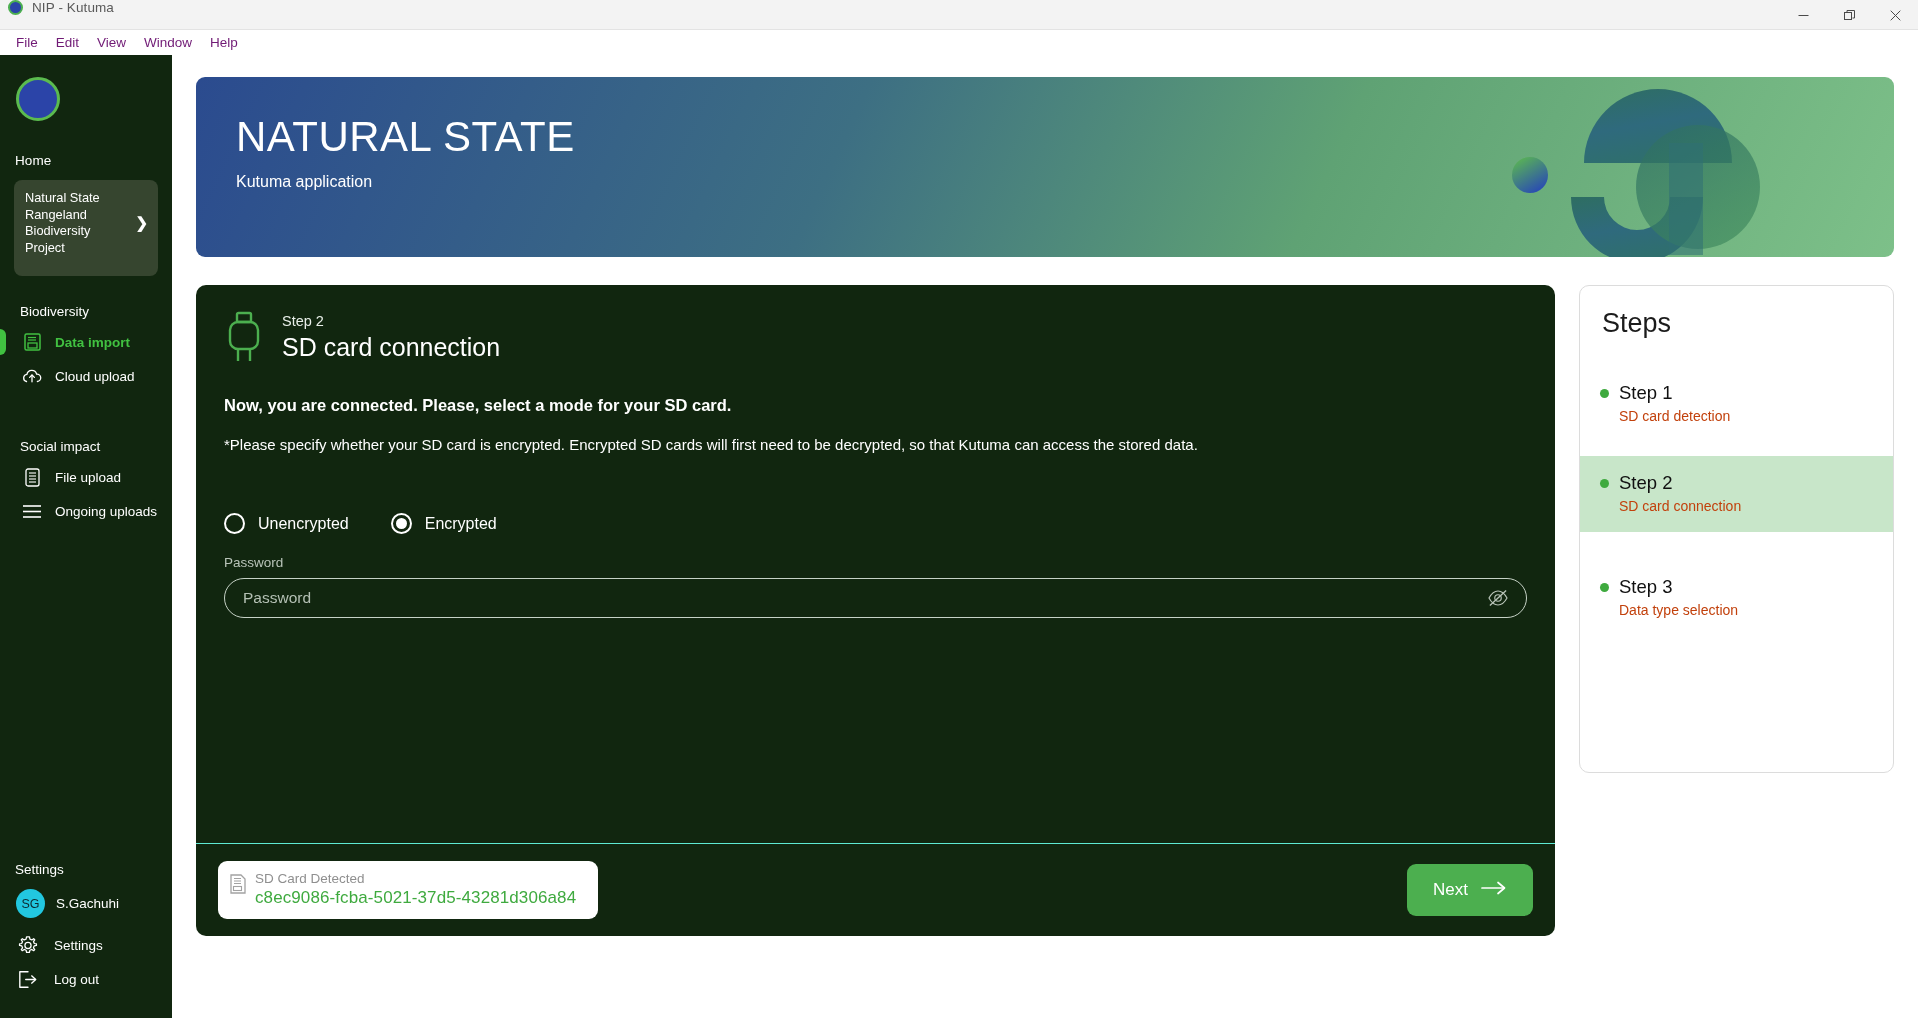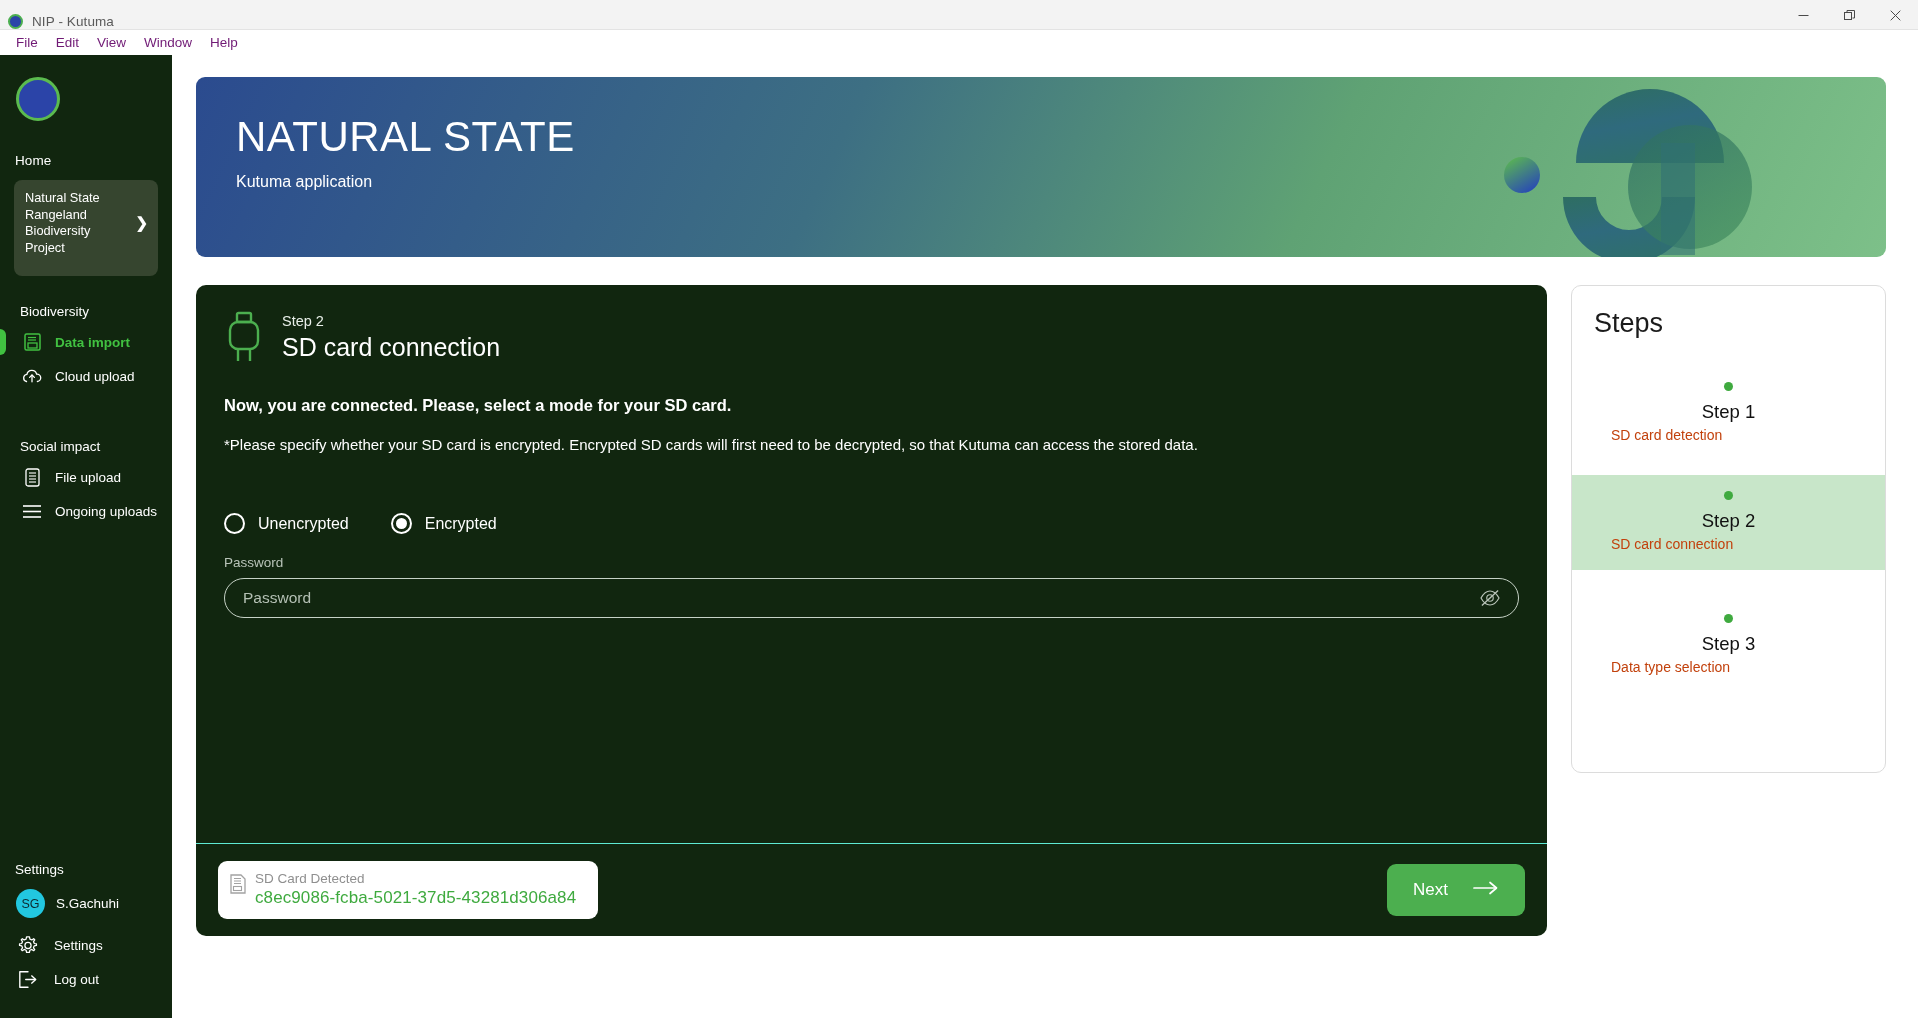--- a/index.html
+++ b/index.html
@@ -12,21 +12,21 @@
     font-family: "Liberation Sans", sans-serif;
     background: #ffffff;
   }
 
   
   .titlebar {
     height: 30px;
     background: #f3f3f3;
     border-bottom: 1px solid #e3e3e3;
     display: flex;
-    align-items: flex-end;
+    align-items: flex-start;
     position: relative;
   }
   .titlebar-logo {
     width: 15px; height: 15px;
     border-radius: 50%;
     background: #2b44a8;
     border: 2px solid #4caf50;
     margin-left: 8px;
     flex: 0 0 auto;
   }
@@ -166,21 +166,21 @@
     display: flex; align-items: center; justify-content: center;
     flex: 0 0 29px;
   }
   .user-name { font-size: 13.5px; color: #fff; }
   .sidebar-bottom-pad { height: 22px; }
 
   
   .main {
     flex: 1 1 auto;
     background: #ffffff;
-    padding: 22px 32px 0 24px;
+    padding: 22px 24px 0 24px;
     display: flex;
     flex-direction: column;
     overflow: hidden;
   }
 
   
   .banner {
     height: 180px;
     border-radius: 9px;
     position: relative;
@@ -296,39 +296,39 @@
   .next-btn {
     background: #4caf4f;
     color: #ffffff;
     border: none;
     border-radius: 9px;
     height: 52px;
     padding: 0 26px;
     font-size: 17px;
     display: flex;
     align-items: center;
-    gap: 25px;
+    gap: 13px;
     cursor: pointer;
     font-family: "Liberation Sans", sans-serif;
   }
 
   
   .steps-panel {
     flex: 0 0 315px;
     background: #ffffff;
     border: 1px solid #dcdcdc;
     border-radius: 10px;
     overflow: hidden;
     align-self: flex-start;
     height: 488px;
   }
   .steps-title { font-size: 27px; color: #1b1b1b; font-weight: 400; padding: 22px 0 0 22px; }
   .step-row { padding: 16px 20px 18px 20px; }
   .step-row.active { background: #c8e6c9; }
-  .step-row .row-top { display: flex; align-items: center; gap: 10px; flex-direction: column; }
+  .step-row .row-top { display: flex; align-items: center; gap: 10px; }
   .step-row .bullet { width: 9px; height: 9px; border-radius: 50%; background: #3faa3f; flex: 0 0 9px; }
   .step-row .row-title { font-size: 18.5px; color: #111111; }
   .step-row .row-sub { font-size: 14px; color: #c2410c; margin: 4px 0 0 19px; }
   .steps-gap-1 { height: 27px; }
   .steps-gap-2 { height: 14px; }
   .steps-gap-3 { height: 28px; }
 </style>
 </head>
 <body>
 

